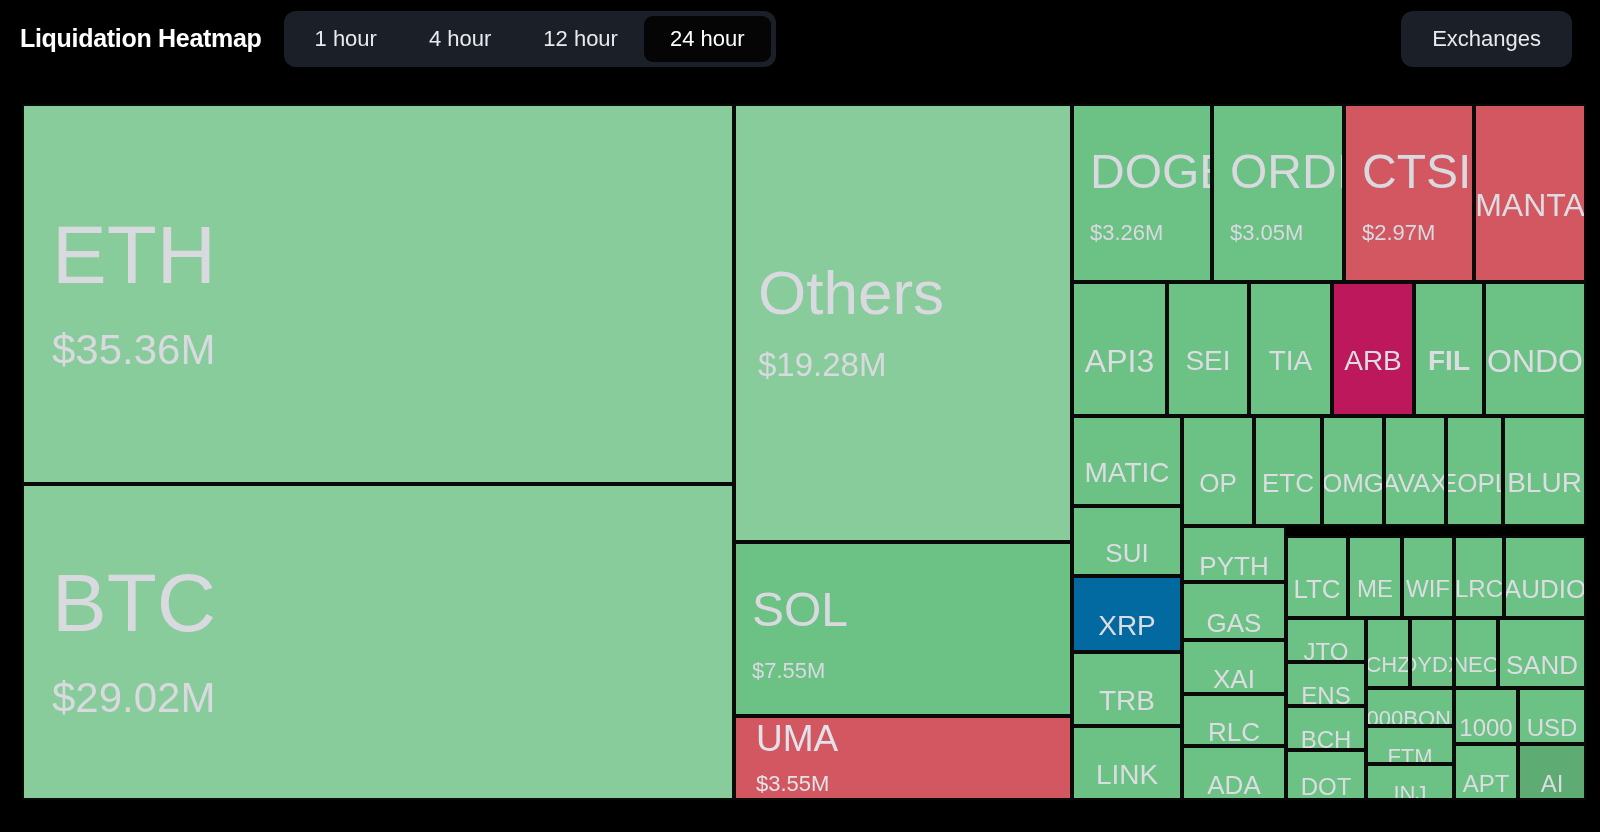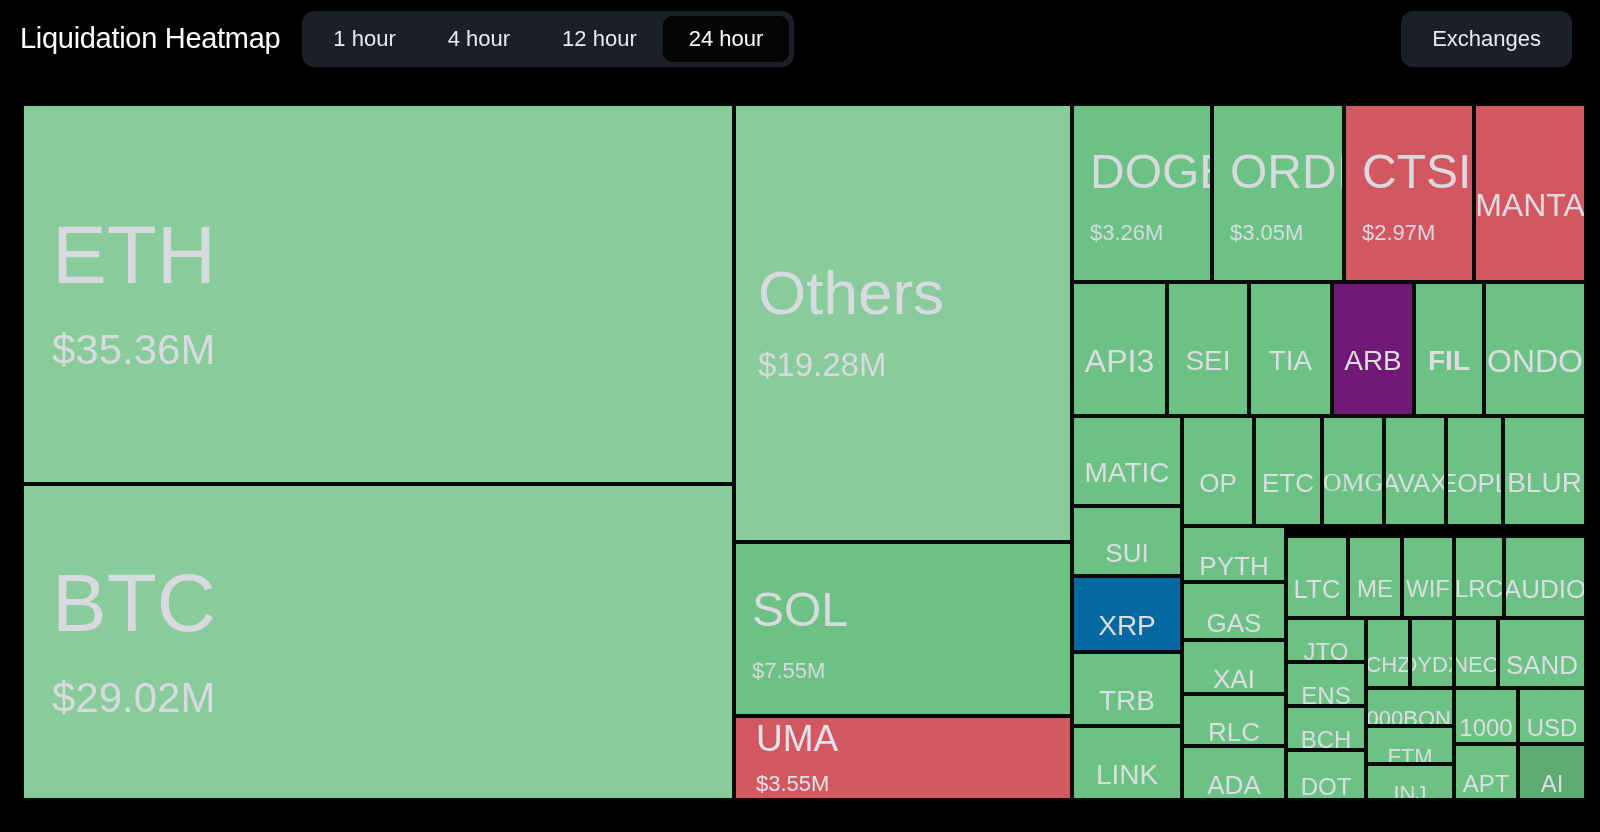--- a/index.html
+++ b/index.html
@@ -13,22 +13,22 @@
   
   .header {
     position: relative;
     height: 77px;
     background: #000000;
     display: flex;
     align-items: center;
     padding: 0 20px;
   }
   .app-title {
-    font-size: 29px;
-    font-weight: normal;
+    font-size: 25px;
+    font-weight: bold;
     color: #ffffff;
     letter-spacing: -0.3px;
     white-space: nowrap;
   }
   .seg-group {
     display: flex;
     align-items: center;
     background: #1b1f27;
     border-radius: 12px;
     padding: 5px;
@@ -182,39 +182,39 @@
     </div>
     <div class="tile lbl f32" style="left: 1072px; top: 205px; width: 95px; height: 134px; background: rgb(108, 193, 132);">
       <div class="sym">API3</div>
     </div>
     <div class="tile lbl f28" style="left: 1167px; top: 205px; width: 82px; height: 134px; background: rgb(108, 193, 132);">
       <div class="sym">SEI</div>
     </div>
     <div class="tile lbl f28" style="left: 1249px; top: 205px; width: 83px; height: 134px; background: rgb(108, 193, 132);">
       <div class="sym">TIA</div>
     </div>
-    <div class="tile lbl f28" style="left: 1332px; top: 205px; width: 82px; height: 134px; background: #701a75;">
+    <div class="tile lbl f28" style="left: 1332px; top: 205px; width: 82px; height: 134px; background: #be185d;">
       <div class="sym">ARB</div>
     </div>
     <div class="tile lbl f28" style="left: 1414px; top: 205px; width: 70px; height: 134px; background: rgb(108, 193, 132); font-weight: bold;">
       <div class="sym">FIL</div>
     </div>
     <div class="tile lbl f32" style="left: 1484px; top: 205px; width: 102px; height: 134px; background: rgb(108, 193, 132);">
       <div class="sym">ONDO</div>
     </div>
     <div class="tile lbl f28" style="left: 1072px; top: 339px; width: 110px; height: 90px; background: rgb(108, 193, 132);">
       <div class="sym">MATIC</div>
     </div>
     <div class="tile lbl f26" style="left: 1182px; top: 339px; width: 72px; height: 110px; background: rgb(108, 193, 132);">
       <div class="sym">OP</div>
     </div>
     <div class="tile lbl f26" style="left: 1254px; top: 339px; width: 68px; height: 110px; background: rgb(108, 193, 132);">
       <div class="sym">ETC</div>
     </div>
-    <div class="tile lbl f26" style="left: 1322px; top: 339px; width: 62px; height: 110px; background: rgb(108, 193, 132); font-family: Liberation Serif, serif;">
+    <div class="tile lbl f26" style="left: 1322px; top: 339px; width: 62px; height: 110px; background: rgb(108, 193, 132);">
       <div class="sym">OMG</div>
     </div>
     <div class="tile lbl f26" style="left: 1384px; top: 339px; width: 62px; height: 110px; background: rgb(108, 193, 132);">
       <div class="sym">AVAX</div>
     </div>
     <div class="tile lbl f26" style="left: 1446px; top: 339px; width: 57px; height: 110px; background: rgb(108, 193, 132);">
       <div class="sym">PEOPLE</div>
     </div>
     <div class="tile lbl f28" style="left: 1503px; top: 339px; width: 83px; height: 110px; background: rgb(108, 193, 132);">
       <div class="sym">BLUR</div>

